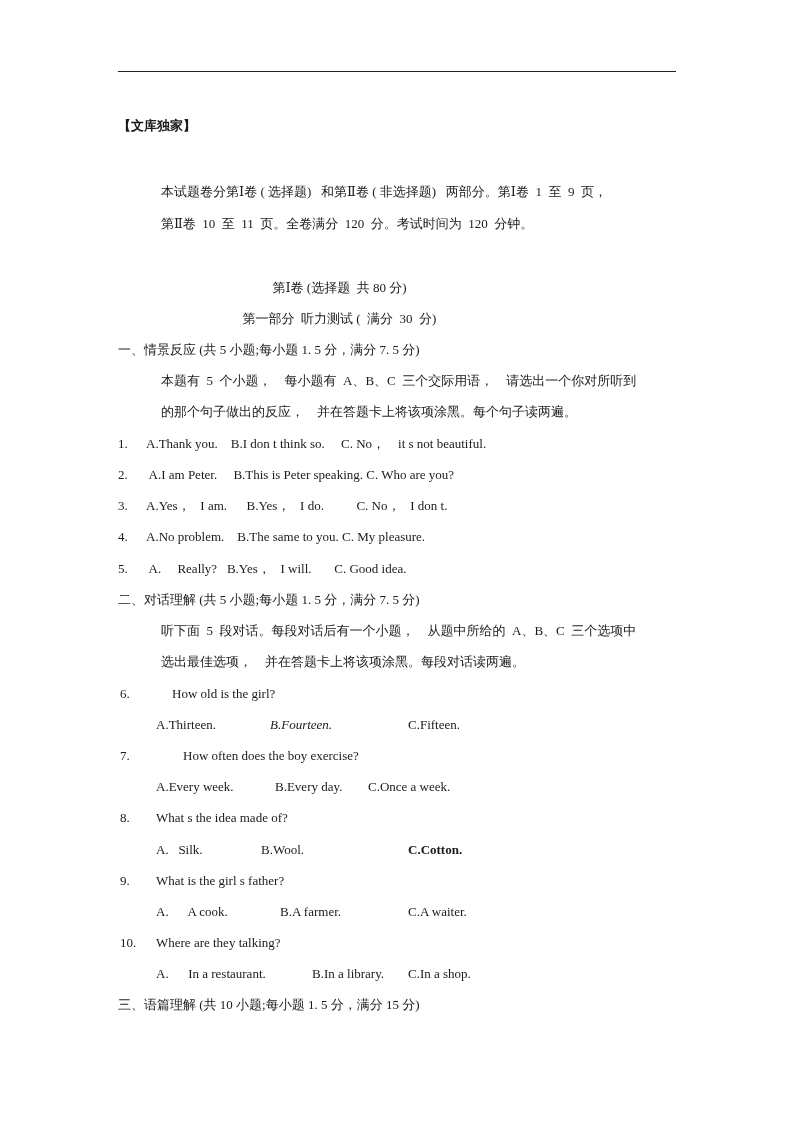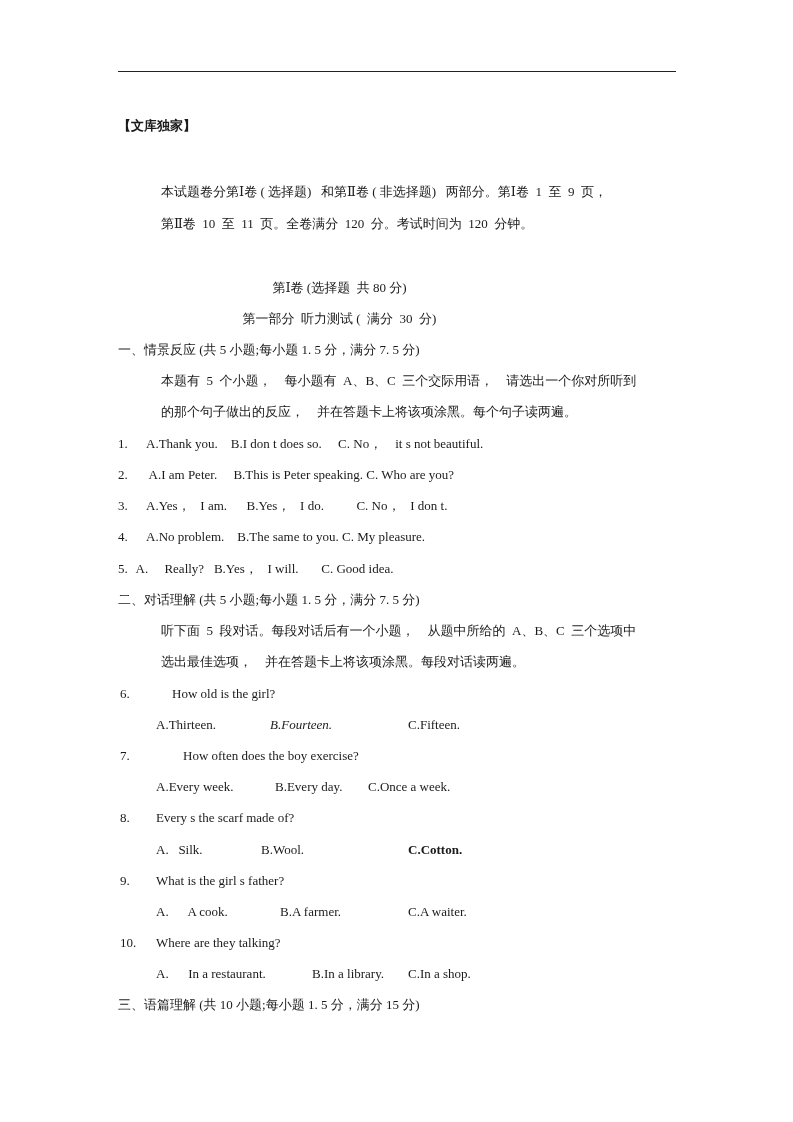--- a/index.html
+++ b/index.html
@@ -27,33 +27,33 @@
 
   <div class="line center" style="top:280px;">第Ⅰ卷 (选择题  共 80 分)</div>
   <div class="line center" style="top:311px;">第一部分  听力测试 (  满分  30  分)</div>
 
   <div class="line" style="left:118px; top:342px;">一、情景反应 (共 5 小题;每小题 1. 5 分，满分 7. 5 分)</div>
   <div class="line" style="left:161px; top:373px;">本题有  5  个小题，    每小题有  A、B、C  三个交际用语，    请选出一个你对所听到</div>
   <div class="line" style="left:161px; top:404px;">的那个句子做出的反应，    并在答题卡上将该项涂黑。每个句子读两遍。</div>
 
   <div>
     <div class="line" style="left:118px; top:436px;">1.</div>
-    <div class="line" style="left:146px; top:436px;">A.Thank you.    B.I don t does so.     C. No，    it s not beautiful.</div>
+    <div class="line" style="left:146px; top:436px;">A.Thank you.    B.I don t think so.     C. No，    it s not beautiful.</div>
 
     <div class="line" style="left:118px; top:467px;">2.</div>
     <div class="line" style="left:146px; top:467px;"> A.I am Peter.     B.This is Peter speaking. C. Who are you?</div>
 
     <div class="line" style="left:118px; top:498px;">3.</div>
     <div class="line" style="left:146px; top:498px;">A.Yes，   I am.      B.Yes，   I do.          C. No，   I don t.</div>
 
     <div class="line" style="left:118px; top:529px;">4.</div>
     <div class="line" style="left:146px; top:529px;">A.No problem.    B.The same to you. C. My pleasure.</div>
 
     <div class="line" style="left:118px; top:561px;">5.</div>
-    <div class="line" style="left:133px; top:561px;"> A.     Really?   B.Yes，   I will.       C. Good idea.</div>
+    <div class="line" style="left:146px; top:561px;"> A.     Really?   B.Yes，   I will.       C. Good idea.</div>
   </div>
 
   <div class="line" style="left:118px; top:592px;">二、对话理解 (共 5 小题;每小题 1. 5 分，满分 7. 5 分)</div>
   <div class="line" style="left:161px; top:623px;">听下面  5  段对话。每段对话后有一个小题，    从题中所给的  A、B、C  三个选项中</div>
   <div class="line" style="left:161px; top:654px;">选出最佳选项，    并在答题卡上将该项涂黑。每段对话读两遍。</div>
 
   <div>
 
     <div class="line" style="left:120px; top:686px;">6.</div>
     <div class="line" style="left:172px; top:686px;">How old is the girl?</div>
@@ -61,21 +61,21 @@
     <div class="opt" style="left:270px; top:717px;font-style:italic;">B.Fourteen.</div>
     <div class="opt" style="left:408px; top:717px;">C.Fifteen.</div>
 
     <div class="line" style="left:120px; top:748px;">7.</div>
     <div class="line" style="left:156px; top:748px;margin-left:27px;">How often does the boy exercise?</div>
     <div class="opt" style="left:156px; top:779px;">A.Every week.</div>
     <div class="opt" style="left:275px; top:779px;">B.Every day.</div>
     <div class="opt" style="left:368px; top:779px;">C.Once a week.</div>
 
     <div class="line" style="left:120px; top:810px;">8.</div>
-    <div class="line" style="left:156px; top:810px;">Every s the scarf made of?</div>
+    <div class="line" style="left:156px; top:810px;">What s the idea made of?</div>
     <div class="opt" style="left:156px; top:842px;">A.   Silk.</div>
     <div class="opt" style="left:261px; top:842px;">B.Wool.</div>
     <div class="opt" style="left:408px; top:842px;font-weight:bold;">C.Cotton.</div>
 
     <div class="line" style="left:120px; top:873px;">9.</div>
     <div class="line" style="left:156px; top:873px;">What is the girl s father?</div>
     <div class="opt" style="left:156px; top:904px;">A.      A cook.</div>
     <div class="opt" style="left:280px; top:904px;">B.A farmer.</div>
     <div class="opt" style="left:408px; top:904px;">C.A waiter.</div>
 

